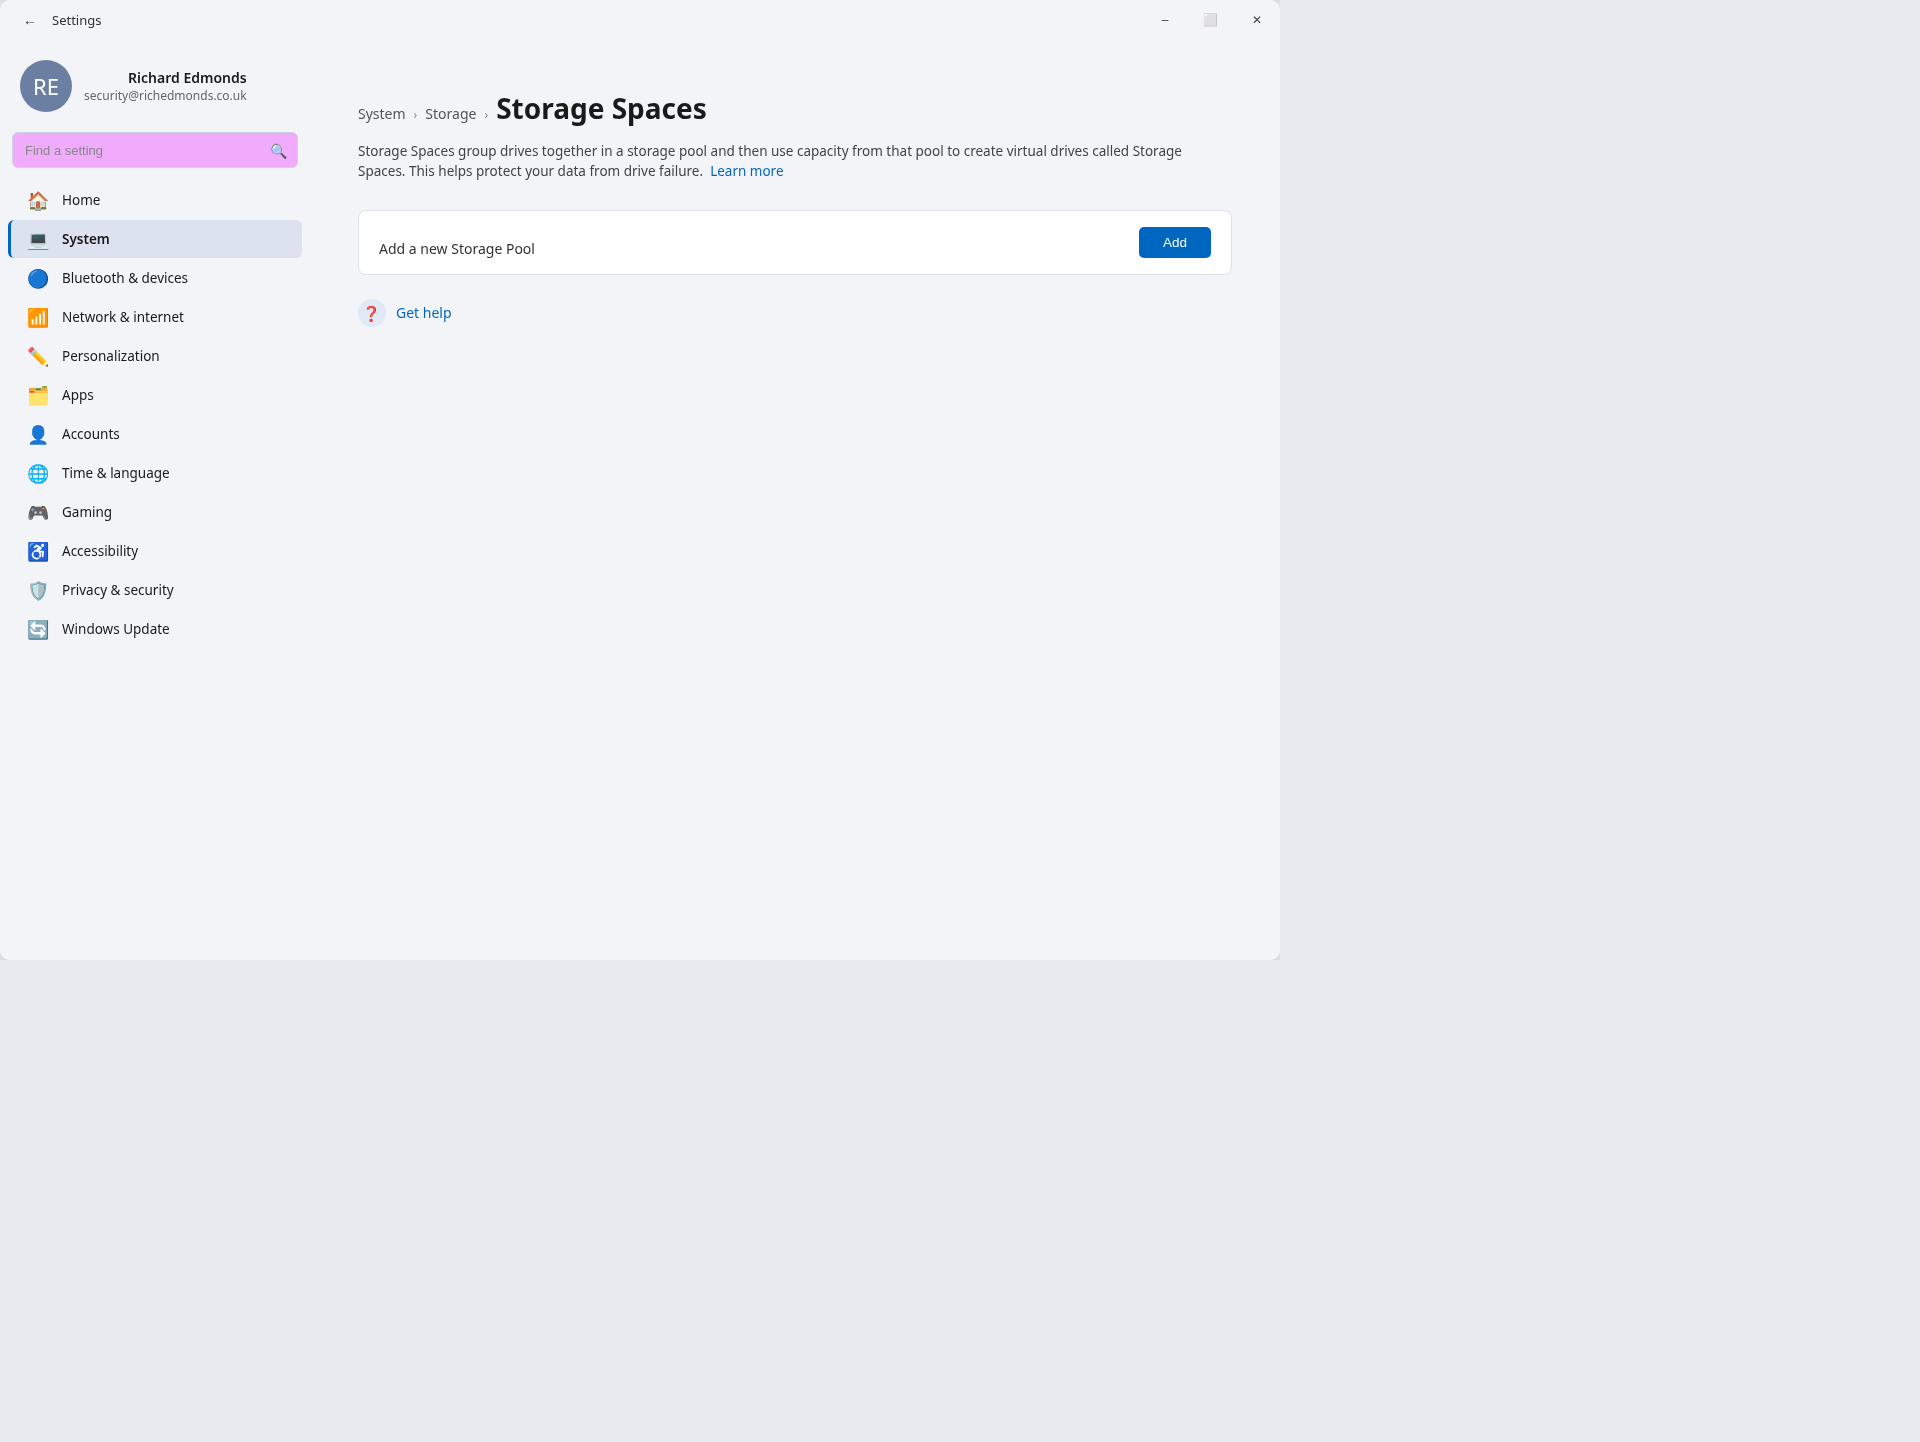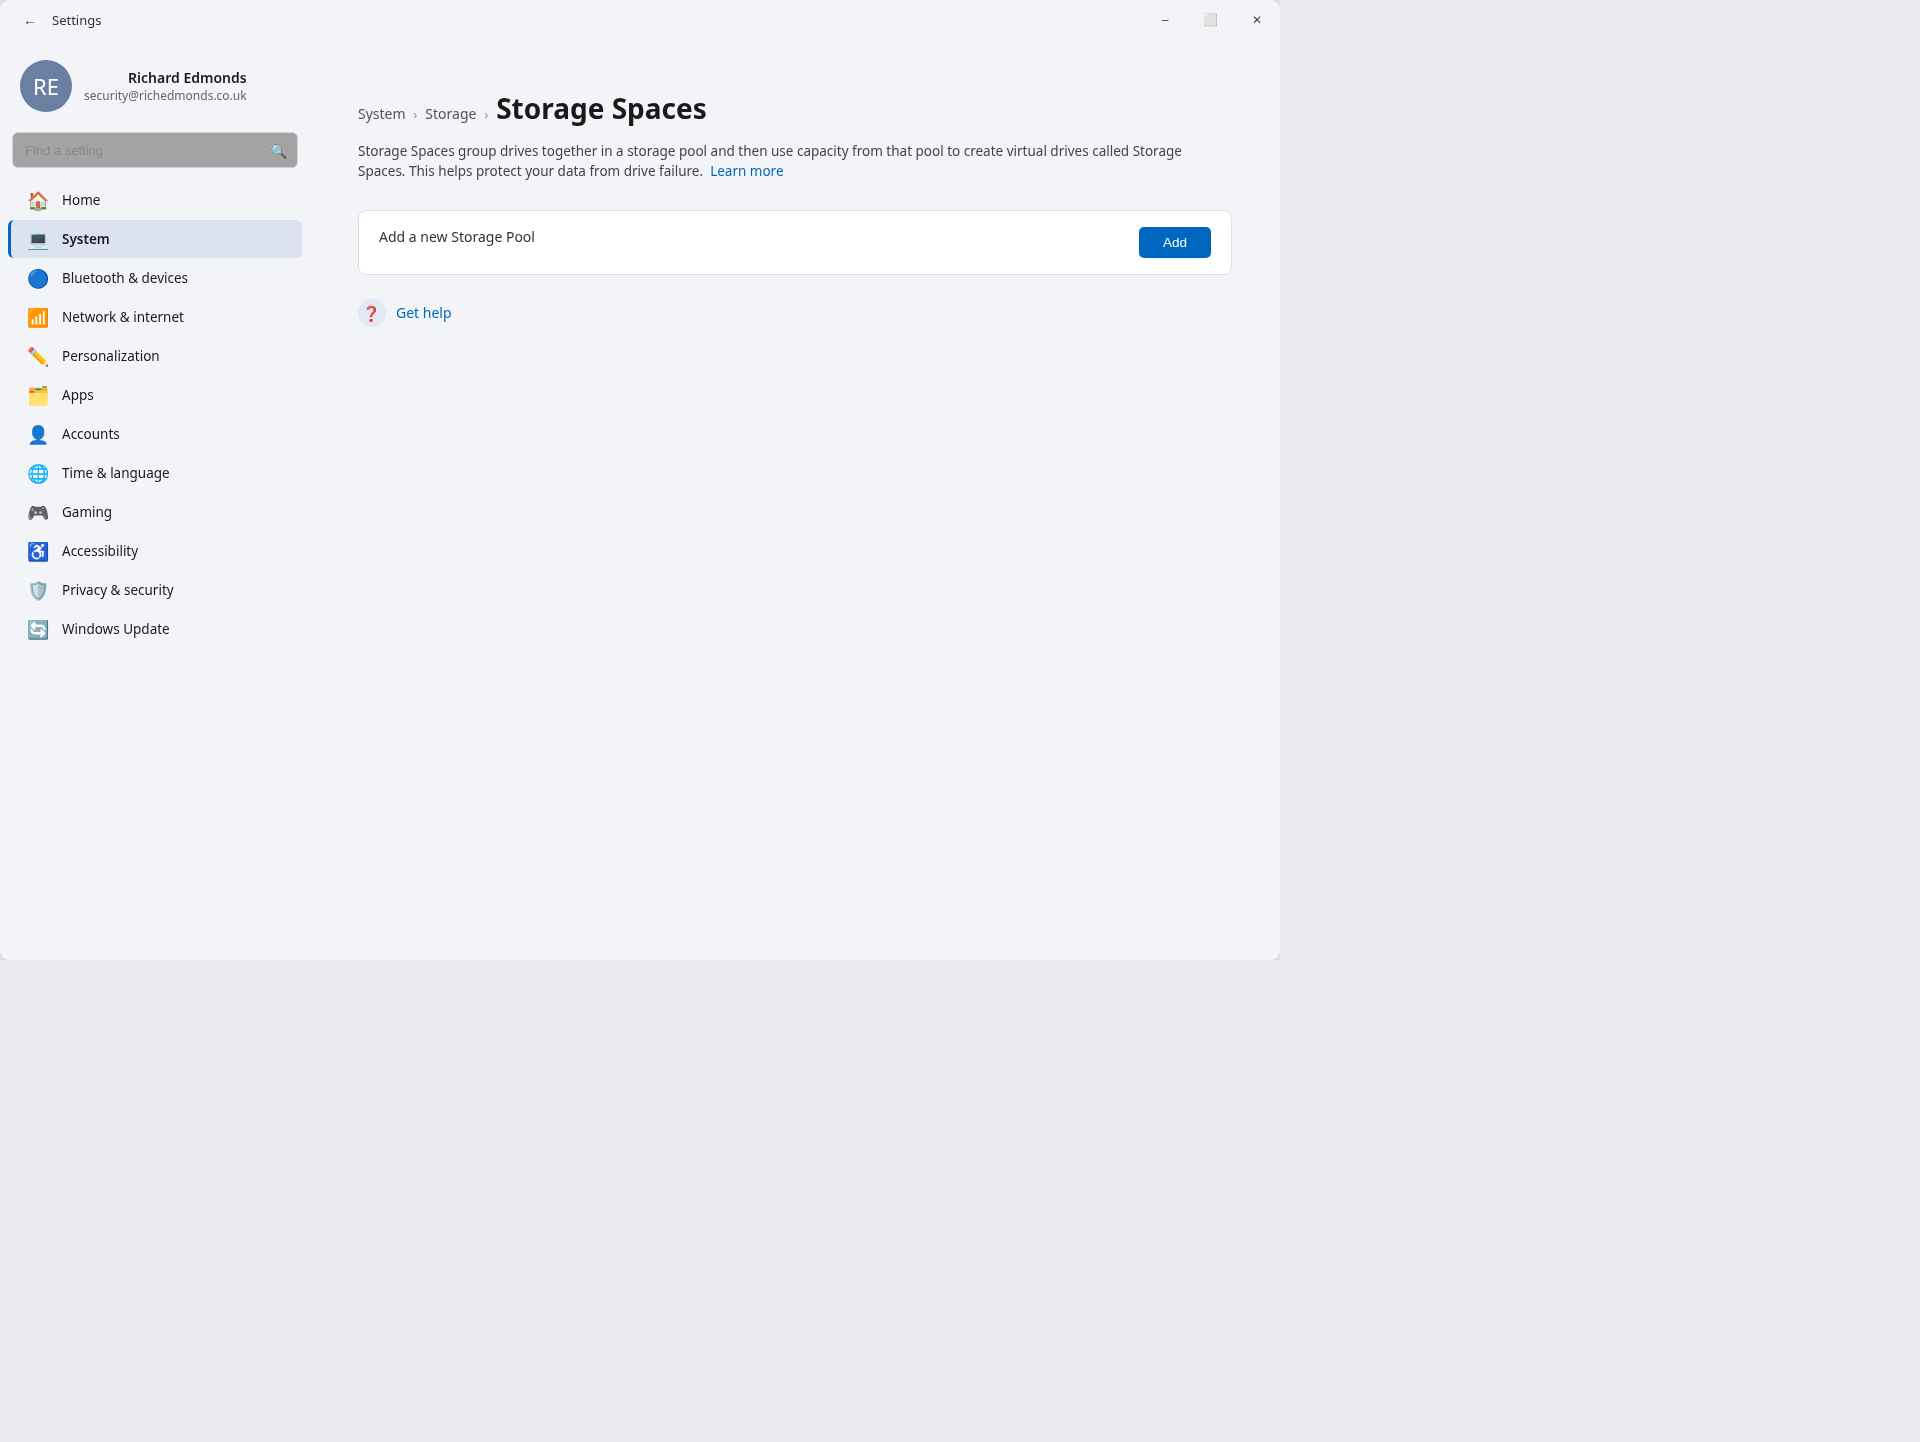--- a/index.html
+++ b/index.html
@@ -104,21 +104,21 @@
 
     .search-bar {
       margin: 4px 12px 12px 12px;
       position: relative;
     }
     .search-bar input {
       width: 100%;
       height: 36px;
       border-radius: 6px;
       border: 1px solid #d0d3dc;
-      background: #a3a3a3;
+      background: #f0abfc;
       padding: 0 36px 0 12px;
       font-size: 13px;
       outline: none;
       color: #333;
     }
     .search-bar input::placeholder { color: #888; }
     .search-icon {
       position: absolute;
       right: 10px;
       top: 50%;
@@ -194,21 +194,21 @@
       font-weight: 600;
       color: #1a1a1a;
       margin-bottom: 12px;
     }
 
     .pool-card {
       background: #fff;
       border-radius: 8px;
       border: 1px solid #dde0e8;
       display: flex;
-      align-items: flex-start;
+      align-items: flex-end;
       justify-content: space-between;
       padding: 16px 20px;
       margin-bottom: 12px;
       max-width: 920px;
     }
     .pool-label {
       font-size: 14px;
       color: #333;
     }
     .add-btn {

